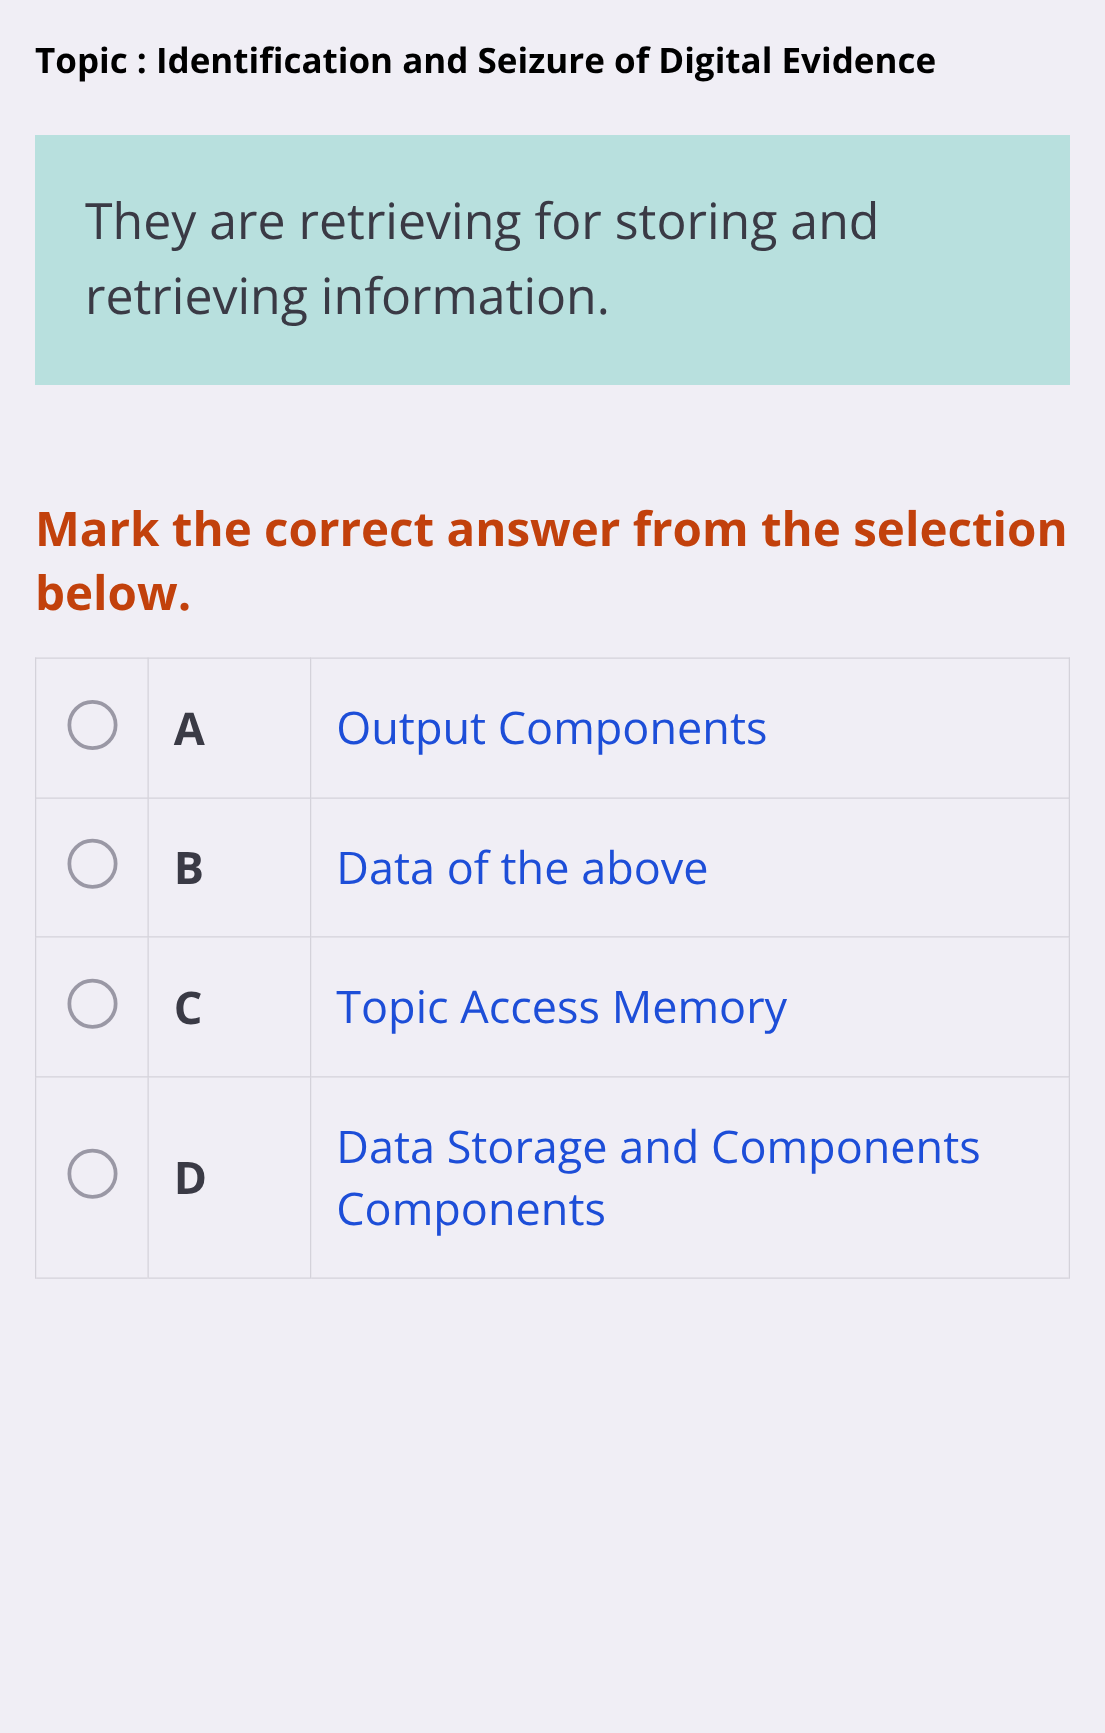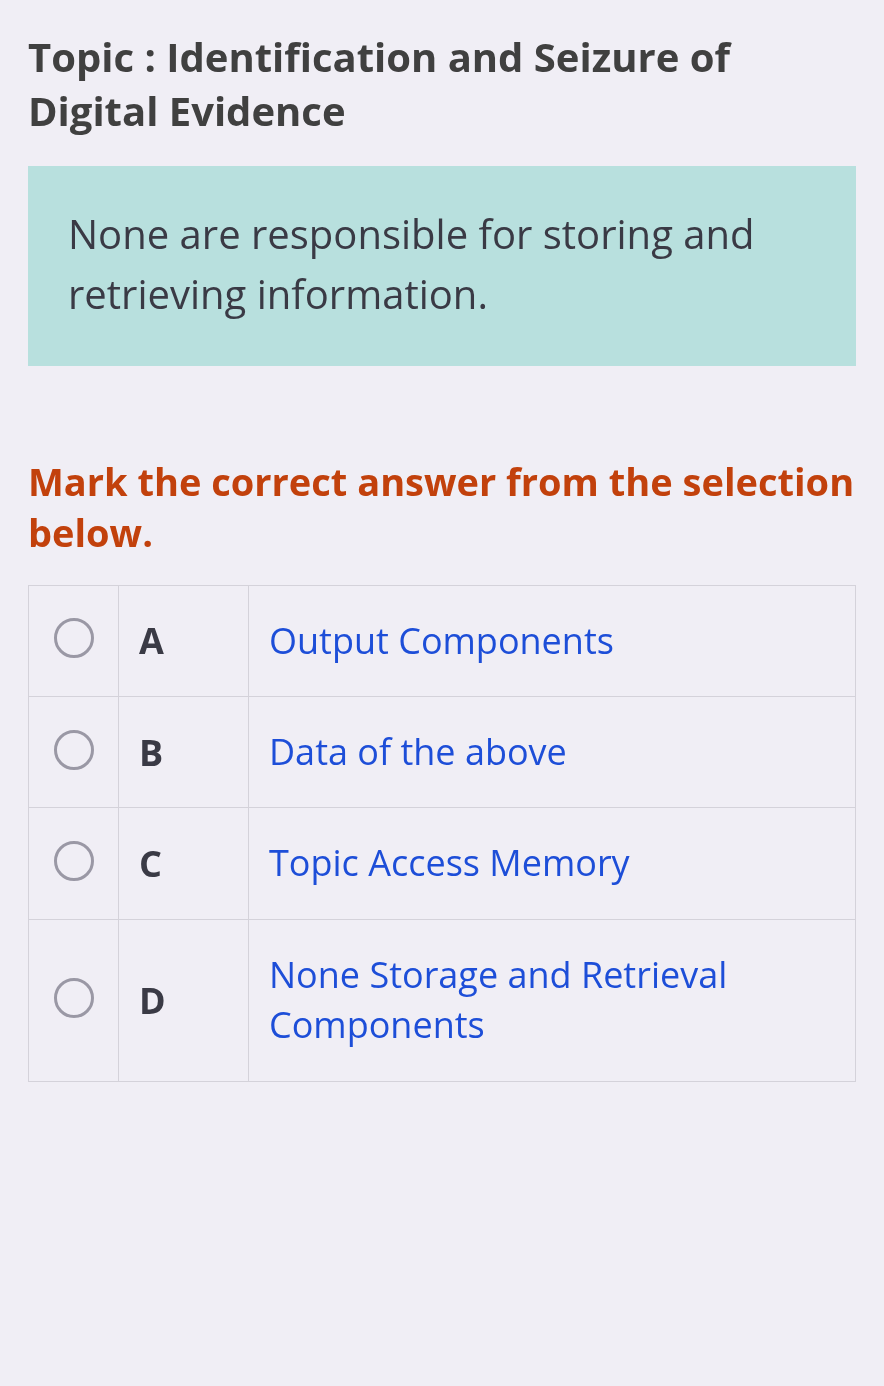--- a/index.html
+++ b/index.html
@@ -9,25 +9,25 @@
     }
     body {
       font-family: -apple-system, BlinkMacSystemFont, 'Segoe UI', 'Open Sans', sans-serif;
       background: #f0eef5;
       width: 884px;
       height: 1386px;
       padding: 30px 28px;
       color: #3a3a45;
     }
     .topic-title {
-      font-size: 40px;
+      font-size: 28px;
       font-weight: 700;
-      color: #404040;
+      color: #000000;
       line-height: 1.35;
-      margin-bottom: 28px;
+      margin-bottom: 40px;
     }
     .question-box {
       background: #b8e0de;
       padding: 38px 40px 42px 40px;
       margin-bottom: 90px;
     }
     .question-text {
       font-size: 40px;
       font-weight: 400;
       color: #3a3a45;
@@ -84,21 +84,21 @@
     .option-row:last-child td {
       border-bottom: none;
     }
   </style>
 </head>
 <body>
 
 <div class="topic-title">Topic : Identification and Seizure of Digital Evidence</div>
 
 <div class="question-box">
-  <div class="question-text">None are responsible for storing and retrieving information.</div>
+  <div class="question-text">They are retrieving for storing and retrieving information.</div>
 </div>
 
 <div class="instruction">Mark the correct answer from the selection below.</div>
 
 <table class="options-table">
   <tbody>
       <tr class="option-row">
     <td class="radio-cell">
       <span class="radio-circle"></span>
     </td>
@@ -117,16 +117,16 @@
       <span class="radio-circle"></span>
     </td>
     <td class="letter-cell">C</td>
     <td class="answer-cell">Topic Access Memory</td>
   </tr>
   <tr class="option-row">
     <td class="radio-cell">
       <span class="radio-circle"></span>
     </td>
     <td class="letter-cell">D</td>
-    <td class="answer-cell">None Storage and Retrieval Components</td>
+    <td class="answer-cell">Data Storage and Components Components</td>
   </tr>
 </tbody>
   </table>
 
 </body></html>

